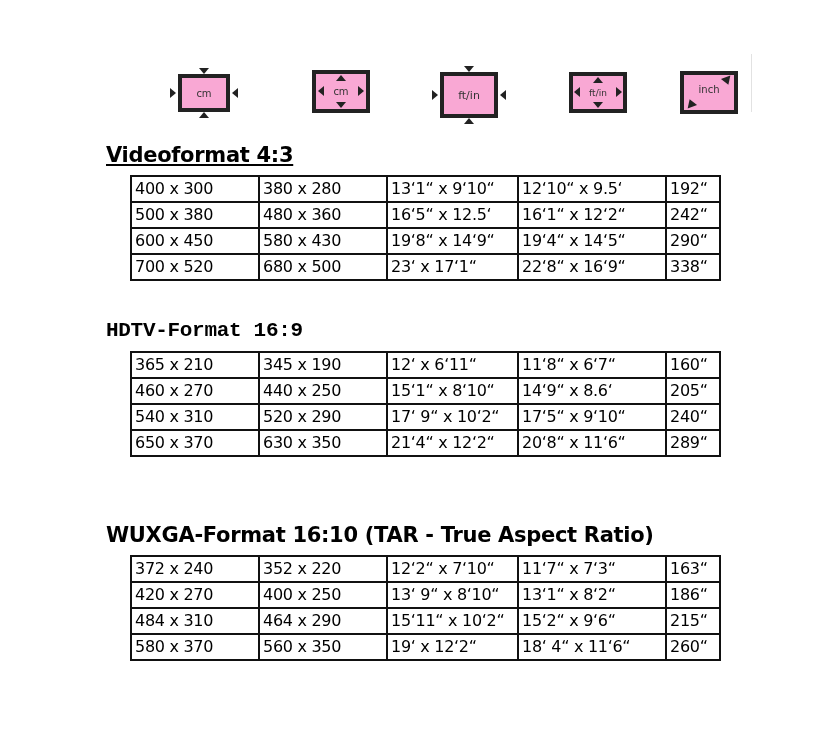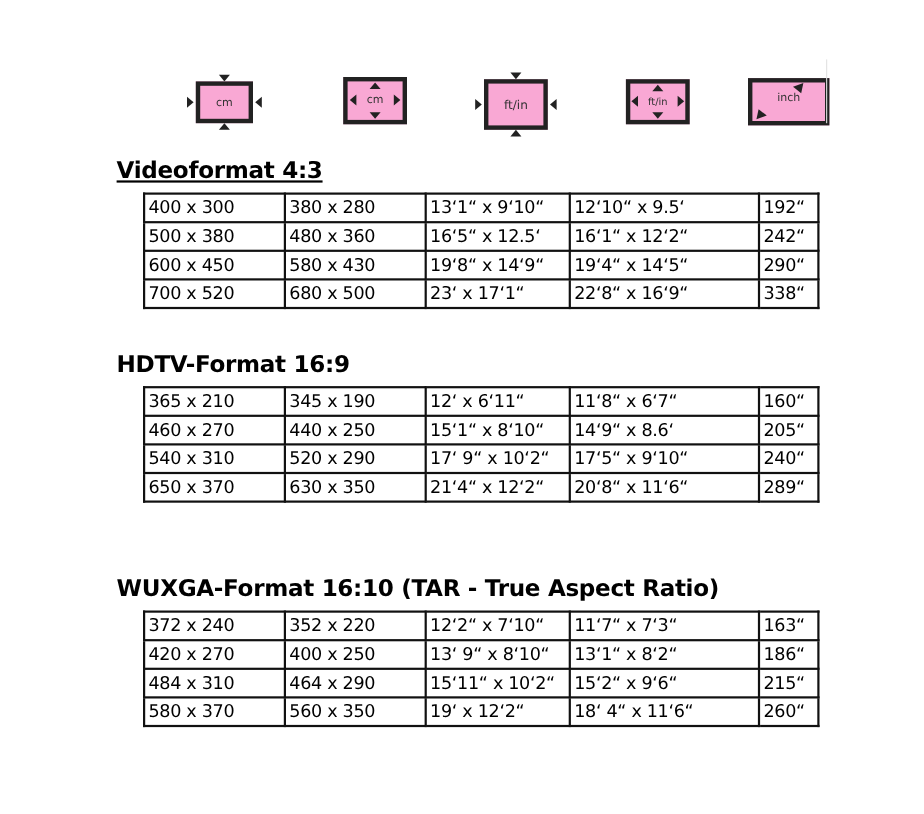--- a/index.html
+++ b/index.html
@@ -21,21 +21,21 @@
 
   .section-title { position:absolute; left:106px; font-weight:bold; font-size:21px;
                    font-family:"DejaVu Sans", sans-serif; letter-spacing:-0.3px; }
   table.dim { position:absolute; left:130px; border-collapse:collapse;
               font-family:"DejaVu Sans", sans-serif; font-size:16px; letter-spacing:-0.3px; }
   table.dim td { border:2px solid #111; height:24px; padding:0 0 0 3px; white-space:nowrap;
                  box-sizing:border-box; line-height:24px; }
   table.dim td.c1 { width:128px; }
   table.dim td.c2 { width:128px; }
   table.dim td.c3 { width:131px; }
-  table.dim td.c4 { width:172px; }
+  table.dim td.c4 { width:148px; }
   table.dim td.c5 { width:54px; }
 </style>
 </head>
 <body>
 
 <div class="title-clip">
   
 </div>
 
 <div class="icons">
@@ -74,21 +74,21 @@
     <div class="box" style="left:0; top:0; width:58px; height:41px; font-size:9px;">
       <span>ft/in</span>
     </div>
     <div class="tri t-up" style="left:24px; top:5px;"></div>
     <div class="tri t-down" style="left:24px; top:30px;"></div>
     <div class="tri t-left" style="left:5px; top:15px;"></div>
     <div class="tri t-right" style="left:47px; top:15px;"></div>
   </div>
 
   <div class="icon" style="left:680px; top:71px; width:58px; height:43px;">
-    <div class="box" style="left:0; top:0; width:74px; height:43px; font-size:10px;">
+    <div class="box" style="left:0; top:0; width:58px; height:43px; font-size:10px;">
       <span style="margin-top:-6px;">inch</span>
     </div>
     <div class="tri" style="left:42px; top:6px; border-left:5px solid transparent; border-right:5px solid transparent; border-top:8px solid #222; transform:rotate(-20deg);"></div>
     <div class="tri" style="left:6px; top:28px; border-left:5px solid transparent; border-right:5px solid transparent; border-bottom:8px solid #222; transform:rotate(-20deg);"></div>
   </div>
 
   <div class="faint-line"></div>
 </div>
 
 <div class="section-title" style="top:143px;text-decoration:underline;">Videoformat 4:3</div>
@@ -118,21 +118,21 @@
     <tr>
       <td class="c1">700 x 520</td>
       <td class="c2">680 x 500</td>
       <td class="c3">23‘ x 17‘1“</td>
       <td class="c4">22‘8“ x 16‘9“</td>
       <td class="c5">338“</td>
     </tr>
   </tbody>
 </table>
 
-<div class="section-title" style="top:319px;">HDTV-Format 16:9</div>
+<div class="section-title" style="top:319px;font-family:Liberation Mono, monospace;">HDTV-Format 16:9</div>
 <table class="dim" style="top:351px;">
   <tbody>
     <tr>
       <td class="c1">365 x 210</td>
       <td class="c2">345 x 190</td>
       <td class="c3">12‘ x 6‘11“</td>
       <td class="c4">11‘8“ x 6‘7“</td>
       <td class="c5">160“</td>
     </tr>
     <tr>

